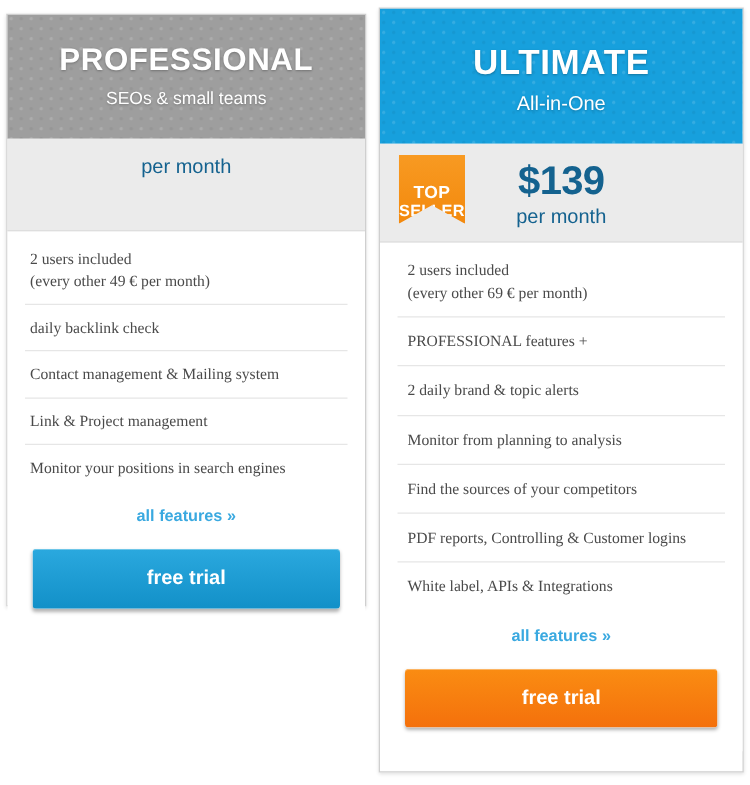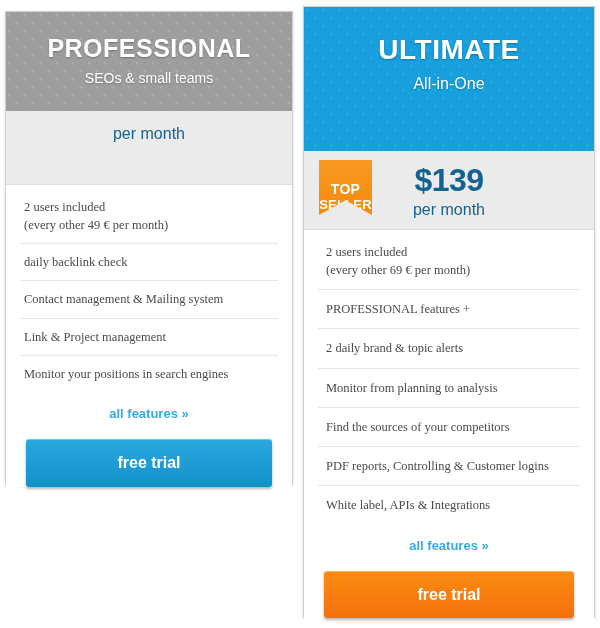--- a/index.html
+++ b/index.html
@@ -56,21 +56,21 @@
     background-color: #9e9e9e;
     background-image:
       radial-gradient(circle at 3px 3px, rgba(255,255,255,0.14) 1.1px, rgba(0,0,0,0) 1.6px),
       radial-gradient(circle at 11px 11px, rgba(255,255,255,0.14) 1.1px, rgba(0,0,0,0) 1.6px),
       radial-gradient(circle at 11px 3px, rgba(0,0,0,0.05) 1.1px, rgba(0,0,0,0) 1.6px),
       radial-gradient(circle at 3px 11px, rgba(0,0,0,0.05) 1.1px, rgba(0,0,0,0) 1.6px);
     background-size: 16px 16px, 16px 16px, 16px 16px, 16px 16px;
   }
 
   .ultimate .plan-header {
-    height: 144px;
+    height: 108px;
     padding-top: 28px;
     background-color: #17a0dd;
     background-image:
       radial-gradient(circle at 3px 3px, rgba(255,255,255,0.13) 1.1px, rgba(0,0,0,0) 1.6px),
       radial-gradient(circle at 11px 11px, rgba(255,255,255,0.13) 1.1px, rgba(0,0,0,0) 1.6px),
       radial-gradient(circle at 11px 3px, rgba(0,0,0,0.05) 1.1px, rgba(0,0,0,0) 1.6px),
       radial-gradient(circle at 3px 11px, rgba(0,0,0,0.05) 1.1px, rgba(0,0,0,0) 1.6px);
     background-size: 16px 16px, 16px 16px, 16px 16px, 16px 16px;
   }
 

